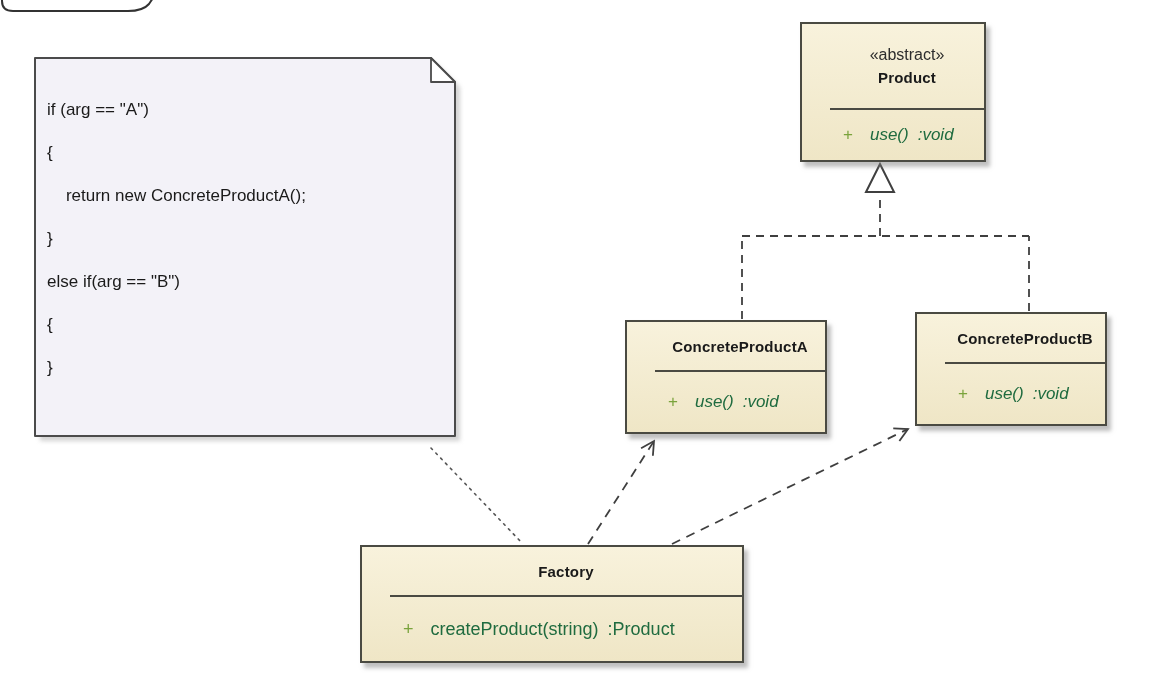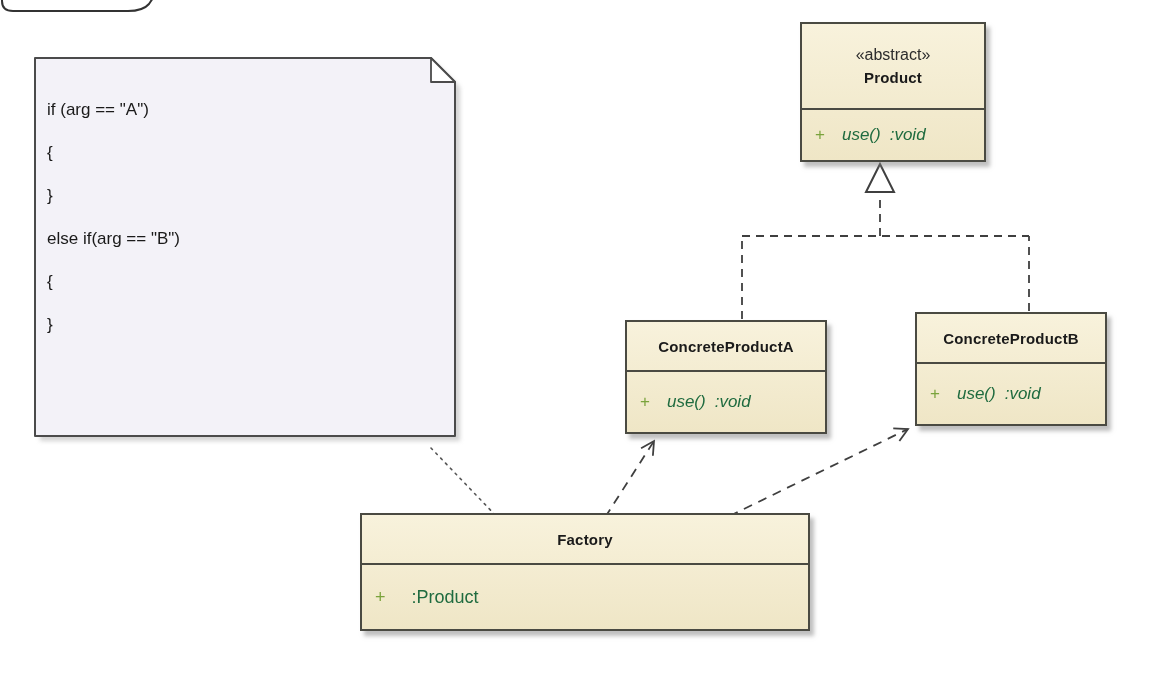--- a/index.html
+++ b/index.html
@@ -18,21 +18,21 @@
     position:relative; width:1168px; height:673px;
     background:#ffffff; overflow:hidden;
   }
   svg.underlay { position:absolute; left:0; top:0; z-index:0; }
 
   .class-box {
     position:absolute; z-index:2;
     background:linear-gradient(var(--class-fill-top), var(--class-fill-bottom));
     border:2px solid var(--class-border);
     box-shadow:4px 5px 4px rgba(130,130,130,0.5);
-    display:flex; flex-direction:column;
+    display:flex; flex-direction:column;padding-left:28px;
   }
   .class-header {
     border-bottom:2px solid var(--class-border);
     display:flex; flex-direction:column; align-items:center; justify-content:center;
     gap:5px; flex:0 0 auto;
   }
   .stereotype { font-size:16px; color:#2c2c2c; }
   .class-name { font-size:15px; font-weight:bold; color:var(--text-color); letter-spacing:0.2px;text-align:right; }
   .class-methods { flex:1 1 auto; display:flex; align-items:center; }
   .method-row { display:flex; align-items:baseline; padding-left:13px; font-size:17px; }
@@ -78,20 +78,21 @@
 
     <line x1="588" y1="544" x2="654" y2="441" stroke="#3f3f3f" stroke-width="1.8" stroke-dasharray="9,7" marker-end="url(#open)"></line>
     <line x1="672" y1="544" x2="908" y2="429" stroke="#3f3f3f" stroke-width="1.8" stroke-dasharray="9,7" marker-end="url(#open)"></line>
 
     <line x1="431" y1="448" x2="523" y2="544" stroke="#555" stroke-width="1.6" stroke-dasharray="2,5" stroke-linecap="round"></line>
   </svg>
 
   <div class="note-text">
     <div class="note-line">if (arg == "A")</div>
     <div class="note-line">{</div>
+    <div class="note-line">    return new ConcreteProductA();</div>
     <div class="note-line">}</div>
     <div class="note-line">else if(arg == "B")</div>
     <div class="note-line">{</div>
     <div class="note-line">}</div>
   </div>
 
   <div class="class-box" style="left:800px; top:22px; width:186px; height:140px;">
     <div class="class-header" style="height:86px;">
       <div class="stereotype">«abstract»</div>
       <div class="class-name">Product</div>
@@ -124,25 +125,26 @@
     </div>
     <div class="class-methods">
       <div class="method-row">
         <span class="vis">+</span>
         <span class="sig italic">use()</span>
         <span class="ret italic">:void</span>
       </div>
     </div>
   </div>
 
-  <div class="class-box factory" style="left:360px; top:513px; width:450px; height:118px;">
+  <div class="class-box factory" style="left:360px; top:545px; width:384px; height:118px;">
     <div class="class-header" style="height:50px;">
       <div class="class-name">Factory</div>
     </div>
     <div class="class-methods">
       <div class="method-row">
         <span class="vis">+</span>
+        <span class="sig">createProduct(string)</span>
         <span class="ret">:Product</span>
       </div>
     </div>
   </div>
 
 </div>
 
 </body></html>

